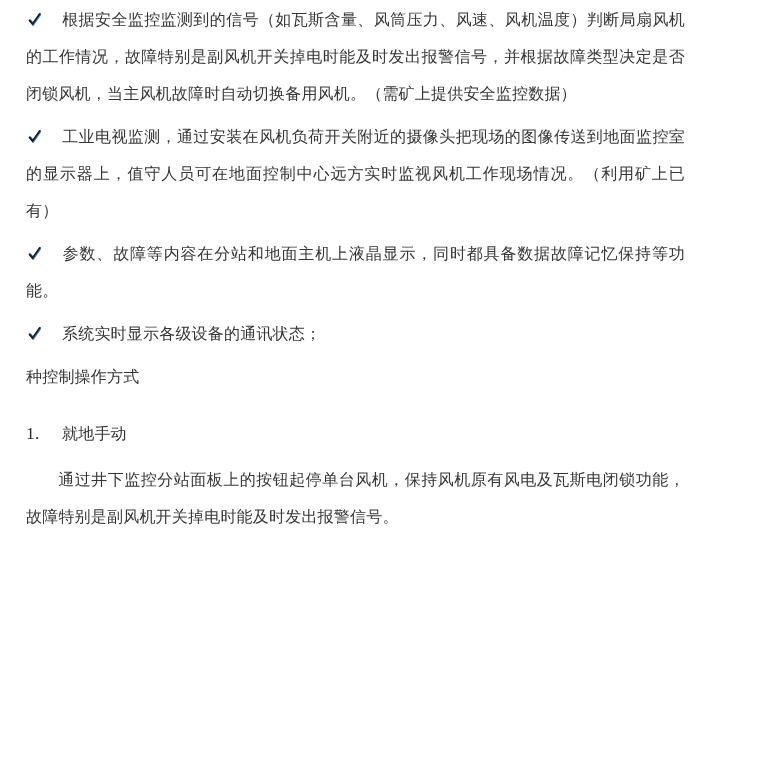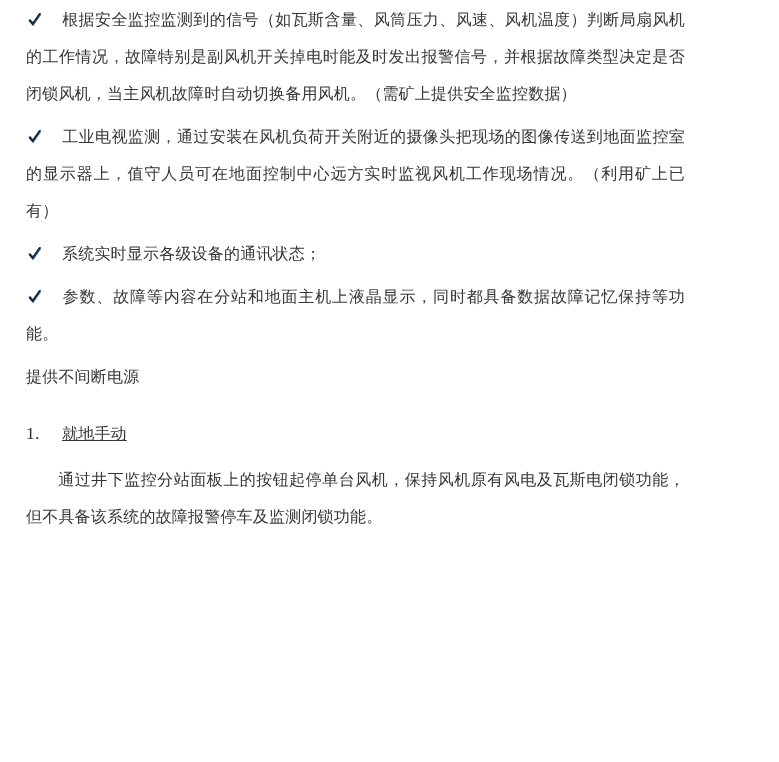--- a/index.html
+++ b/index.html
@@ -41,21 +41,20 @@
   .num {
     display: inline-block;
     width: 36px;
     font-family: "Liberation Serif", serif;
     font-size: 17.5px;
     color: #2e2e2e;
   }
   .para.numbered {
     margin-top: 20px;
     margin-bottom: 9px;
-    text-decoration: underline;
   }
   .para.indent .ptext-indent {
     display: inline-block;
     width: 32px;
   }
   .ptext { color: #363636; }
   .plain-heading { }
 </style>
 </head>
 <body>
@@ -66,22 +65,22 @@
             <path d="M2.2 7.6 L5.2 11.2 L12.2 1.2" fill="none" stroke="#4a86c8" stroke-width="2.6" stroke-linecap="round"></path>
             <path d="M1.6 7.4 L4.6 11.0 L11.6 1.0" fill="none" stroke="#1d1d1d" stroke-width="1.7" stroke-linecap="round"></path>
           </svg></span><span class="ptext">根据安全监控监测到的信号（如瓦斯含量、风筒压力、风速、风机温度）判断局扇风机的工作情况，故障特别是副风机开关掉电时能及时发出报警信号，并根据故障类型决定是否闭锁风机，当主风机故障时自动切换备用风机。（需矿上提供安全监控数据）</span></p>
       <p class="para bullet"><span class="check"><svg width="13" height="13" viewBox="0 0 13 13" aria-hidden="true">
             <path d="M2.2 7.6 L5.2 11.2 L12.2 1.2" fill="none" stroke="#4a86c8" stroke-width="2.6" stroke-linecap="round"></path>
             <path d="M1.6 7.4 L4.6 11.0 L11.6 1.0" fill="none" stroke="#1d1d1d" stroke-width="1.7" stroke-linecap="round"></path>
           </svg></span><span class="ptext">工业电视监测，通过安装在风机负荷开关附近的摄像头把现场的图像传送到地面监控室的显示器上，值守人员可在地面控制中心远方实时监视风机工作现场情况。（利用矿上已有）</span></p>
       <p class="para bullet"><span class="check"><svg width="13" height="13" viewBox="0 0 13 13" aria-hidden="true">
             <path d="M2.2 7.6 L5.2 11.2 L12.2 1.2" fill="none" stroke="#4a86c8" stroke-width="2.6" stroke-linecap="round"></path>
             <path d="M1.6 7.4 L4.6 11.0 L11.6 1.0" fill="none" stroke="#1d1d1d" stroke-width="1.7" stroke-linecap="round"></path>
-          </svg></span><span class="ptext">系统实时显示各级设备的通讯状态；</span></p>
+          </svg></span><span class="ptext">参数、故障等内容在分站和地面主机上液晶显示，同时都具备数据故障记忆保持等功能。</span></p>
       <p class="para bullet"><span class="check"><svg width="13" height="13" viewBox="0 0 13 13" aria-hidden="true">
             <path d="M2.2 7.6 L5.2 11.2 L12.2 1.2" fill="none" stroke="#4a86c8" stroke-width="2.6" stroke-linecap="round"></path>
             <path d="M1.6 7.4 L4.6 11.0 L11.6 1.0" fill="none" stroke="#1d1d1d" stroke-width="1.7" stroke-linecap="round"></path>
-          </svg></span><span class="ptext">参数、故障等内容在分站和地面主机上液晶显示，同时都具备数据故障记忆保持等功能。</span></p>
-      <p class="para plain plain-heading"><span class="ptext">提供不间断电源</span></p>
+          </svg></span><span class="ptext">系统实时显示各级设备的通讯状态；</span></p>
+      <p class="para plain plain-heading"><span class="ptext">种控制操作方式</span></p>
       <p class="para numbered"><span class="num">1.</span><span class="ptext">就地手动</span></p>
-      <p class="para indent"><span class="ptext-indent"></span><span class="ptext">通过井下监控分站面板上的按钮起停单台风机，保持风机原有风电及瓦斯电闭锁功能，但不具备该系统的故障报警停车及监测闭锁功能。</span></p>
+      <p class="para indent"><span class="ptext-indent"></span><span class="ptext">通过井下监控分站面板上的按钮起停单台风机，保持风机原有风电及瓦斯电闭锁功能，故障特别是副风机开关掉电时能及时发出报警信号。</span></p>
     </div>
 </div>
 
 </body></html>

